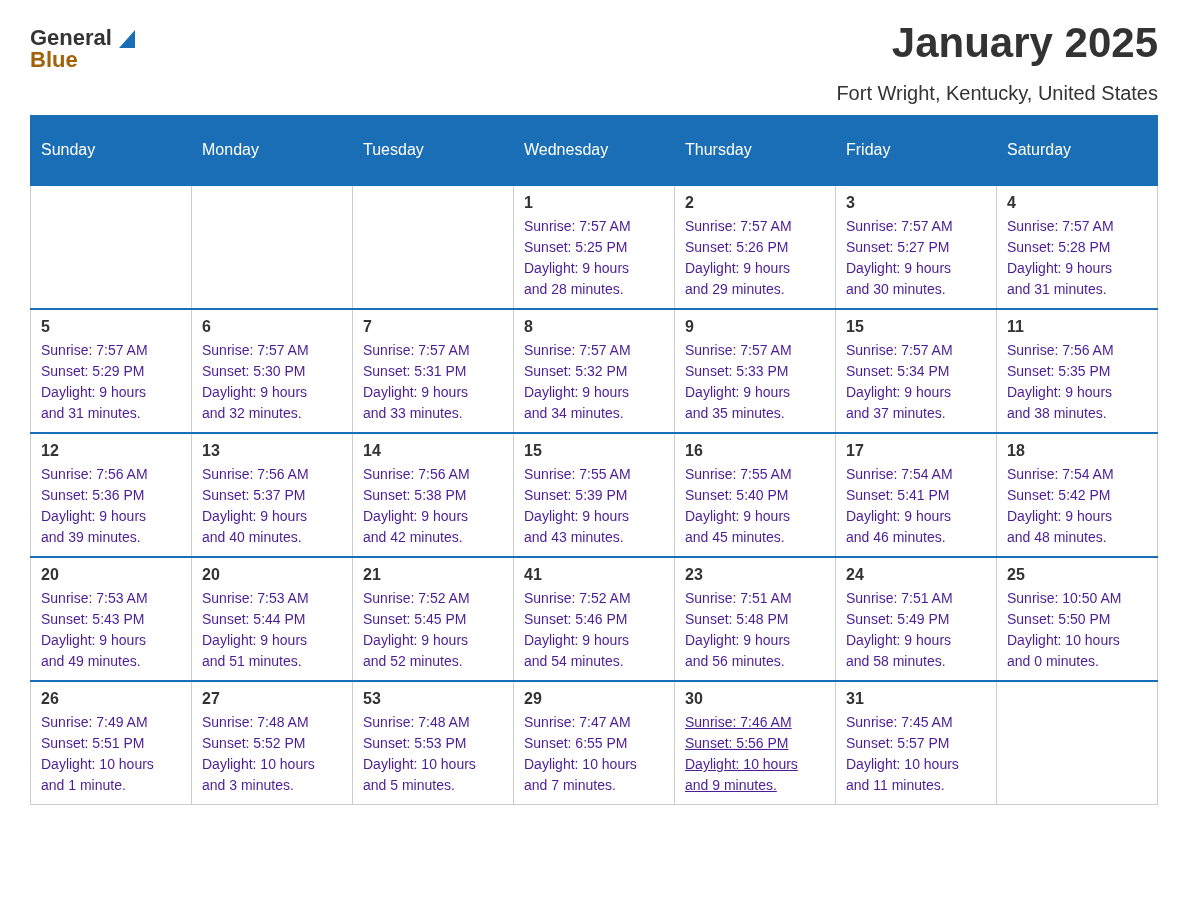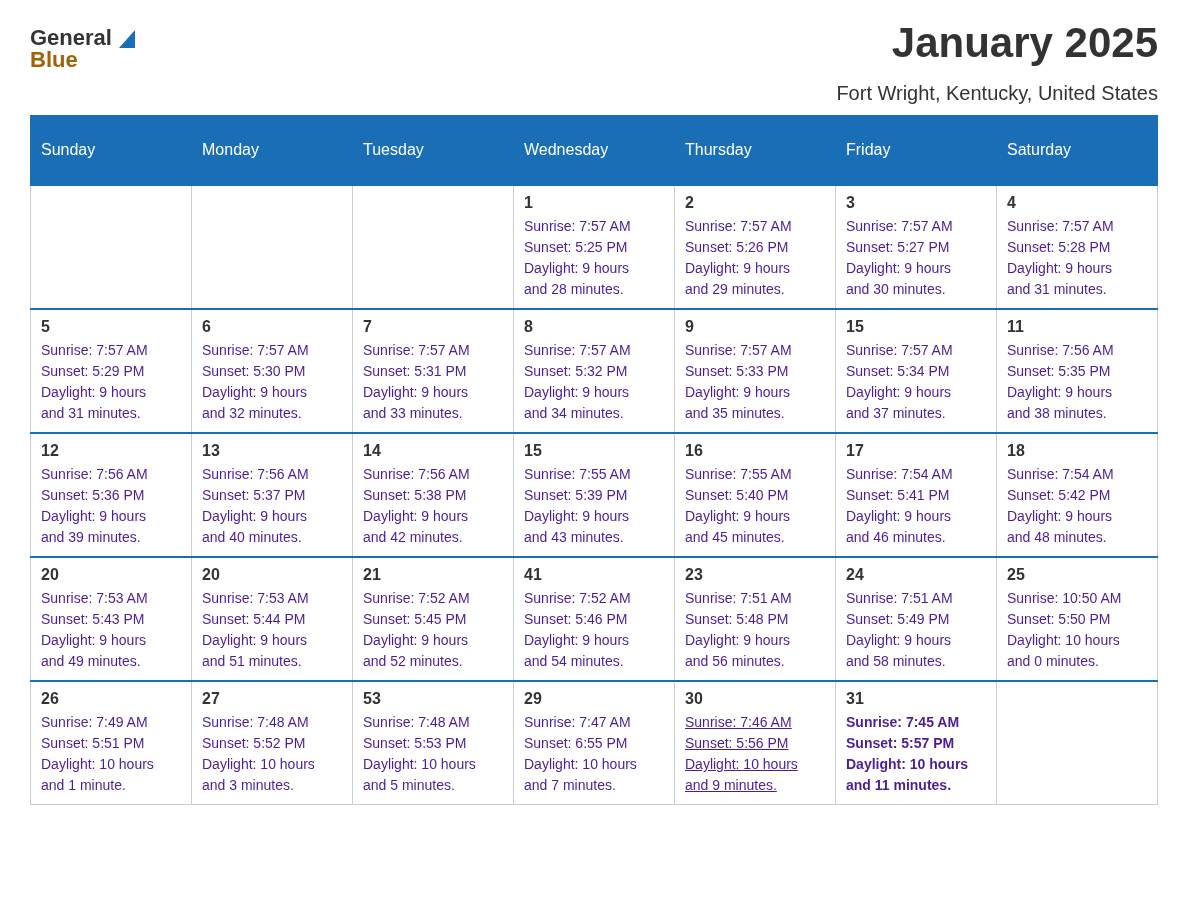--- a/index.html
+++ b/index.html
@@ -331,21 +331,21 @@
         </td>
         <td>
           <span class="day-number">30</span>
           <div class="day-info" style="white-space: pre-line; text-decoration: underline;">Sunrise: 7:46 AM
 Sunset: 5:56 PM
 Daylight: 10 hours
 and 9 minutes.</div>
         </td>
         <td>
           <span class="day-number">31</span>
-          <div class="day-info" style="white-space: pre-line; font-weight: bold;">Sunrise: 7:45 AM
+          <div class="day-info" style="white-space: pre-line;">Sunrise: 7:45 AM
 Sunset: 5:57 PM
 Daylight: 10 hours
 and 11 minutes.</div>
         </td>
         <td class="empty-cell"></td>
       </tr>
     </tbody>
 </table>
 
 </body></html>

